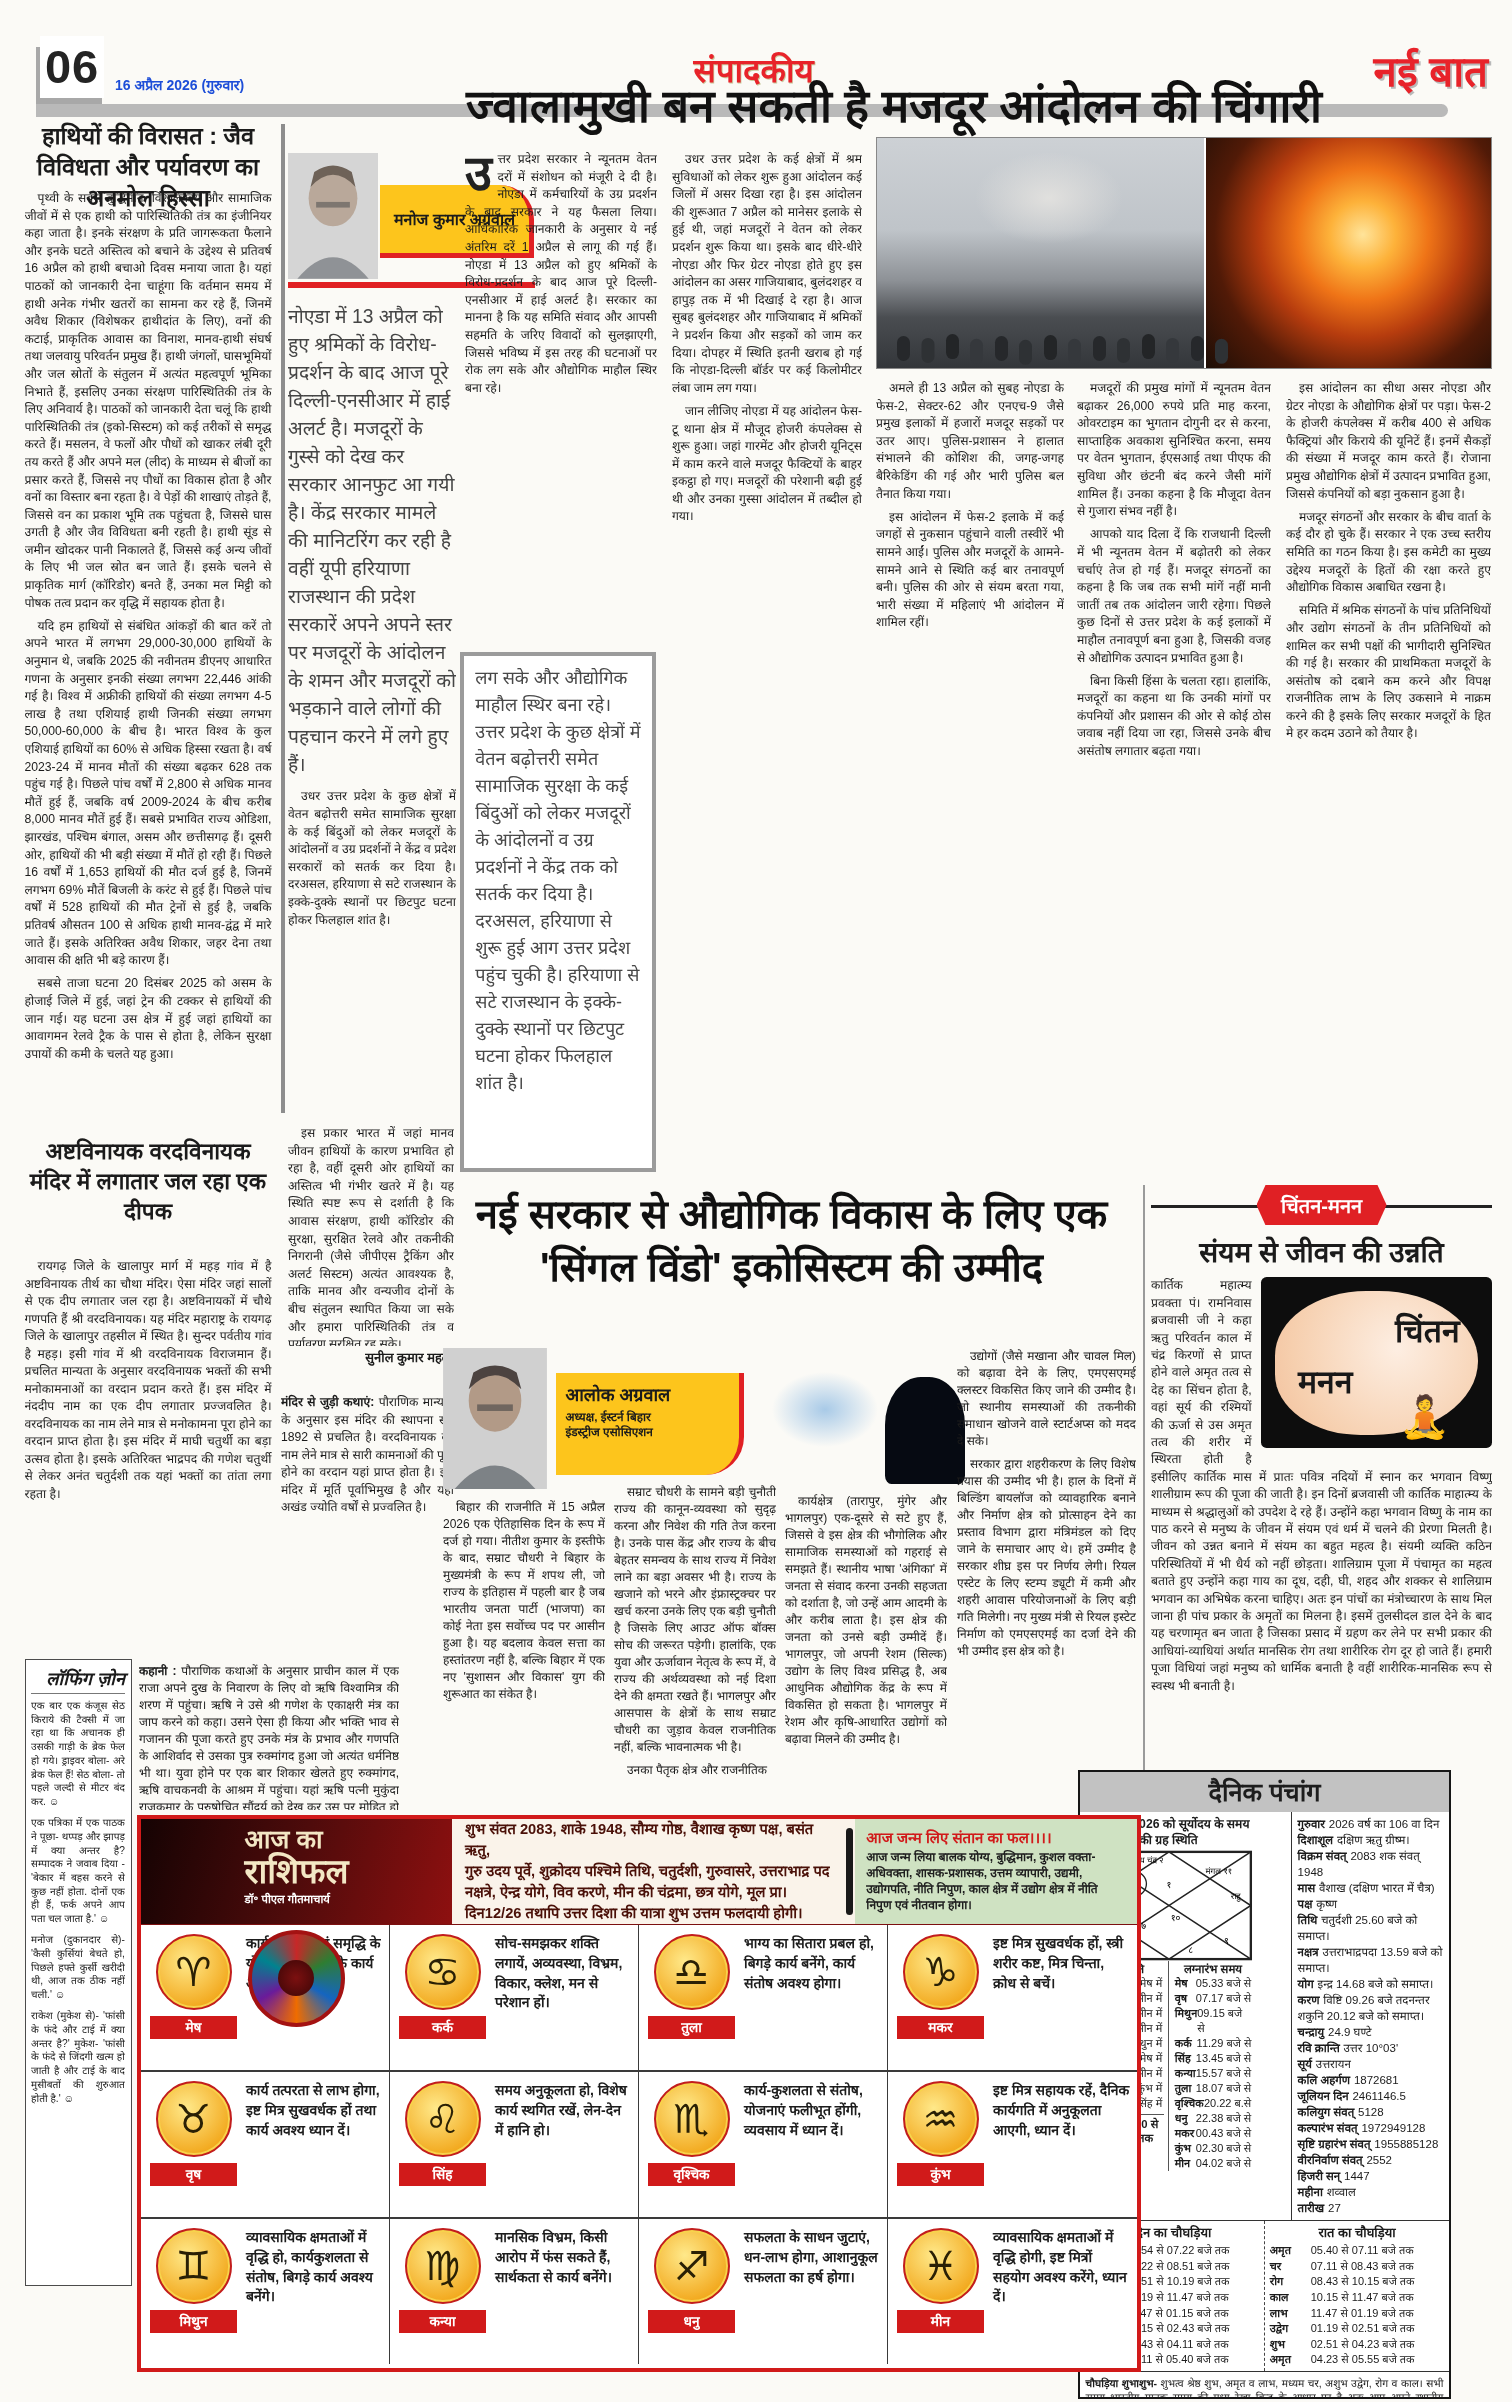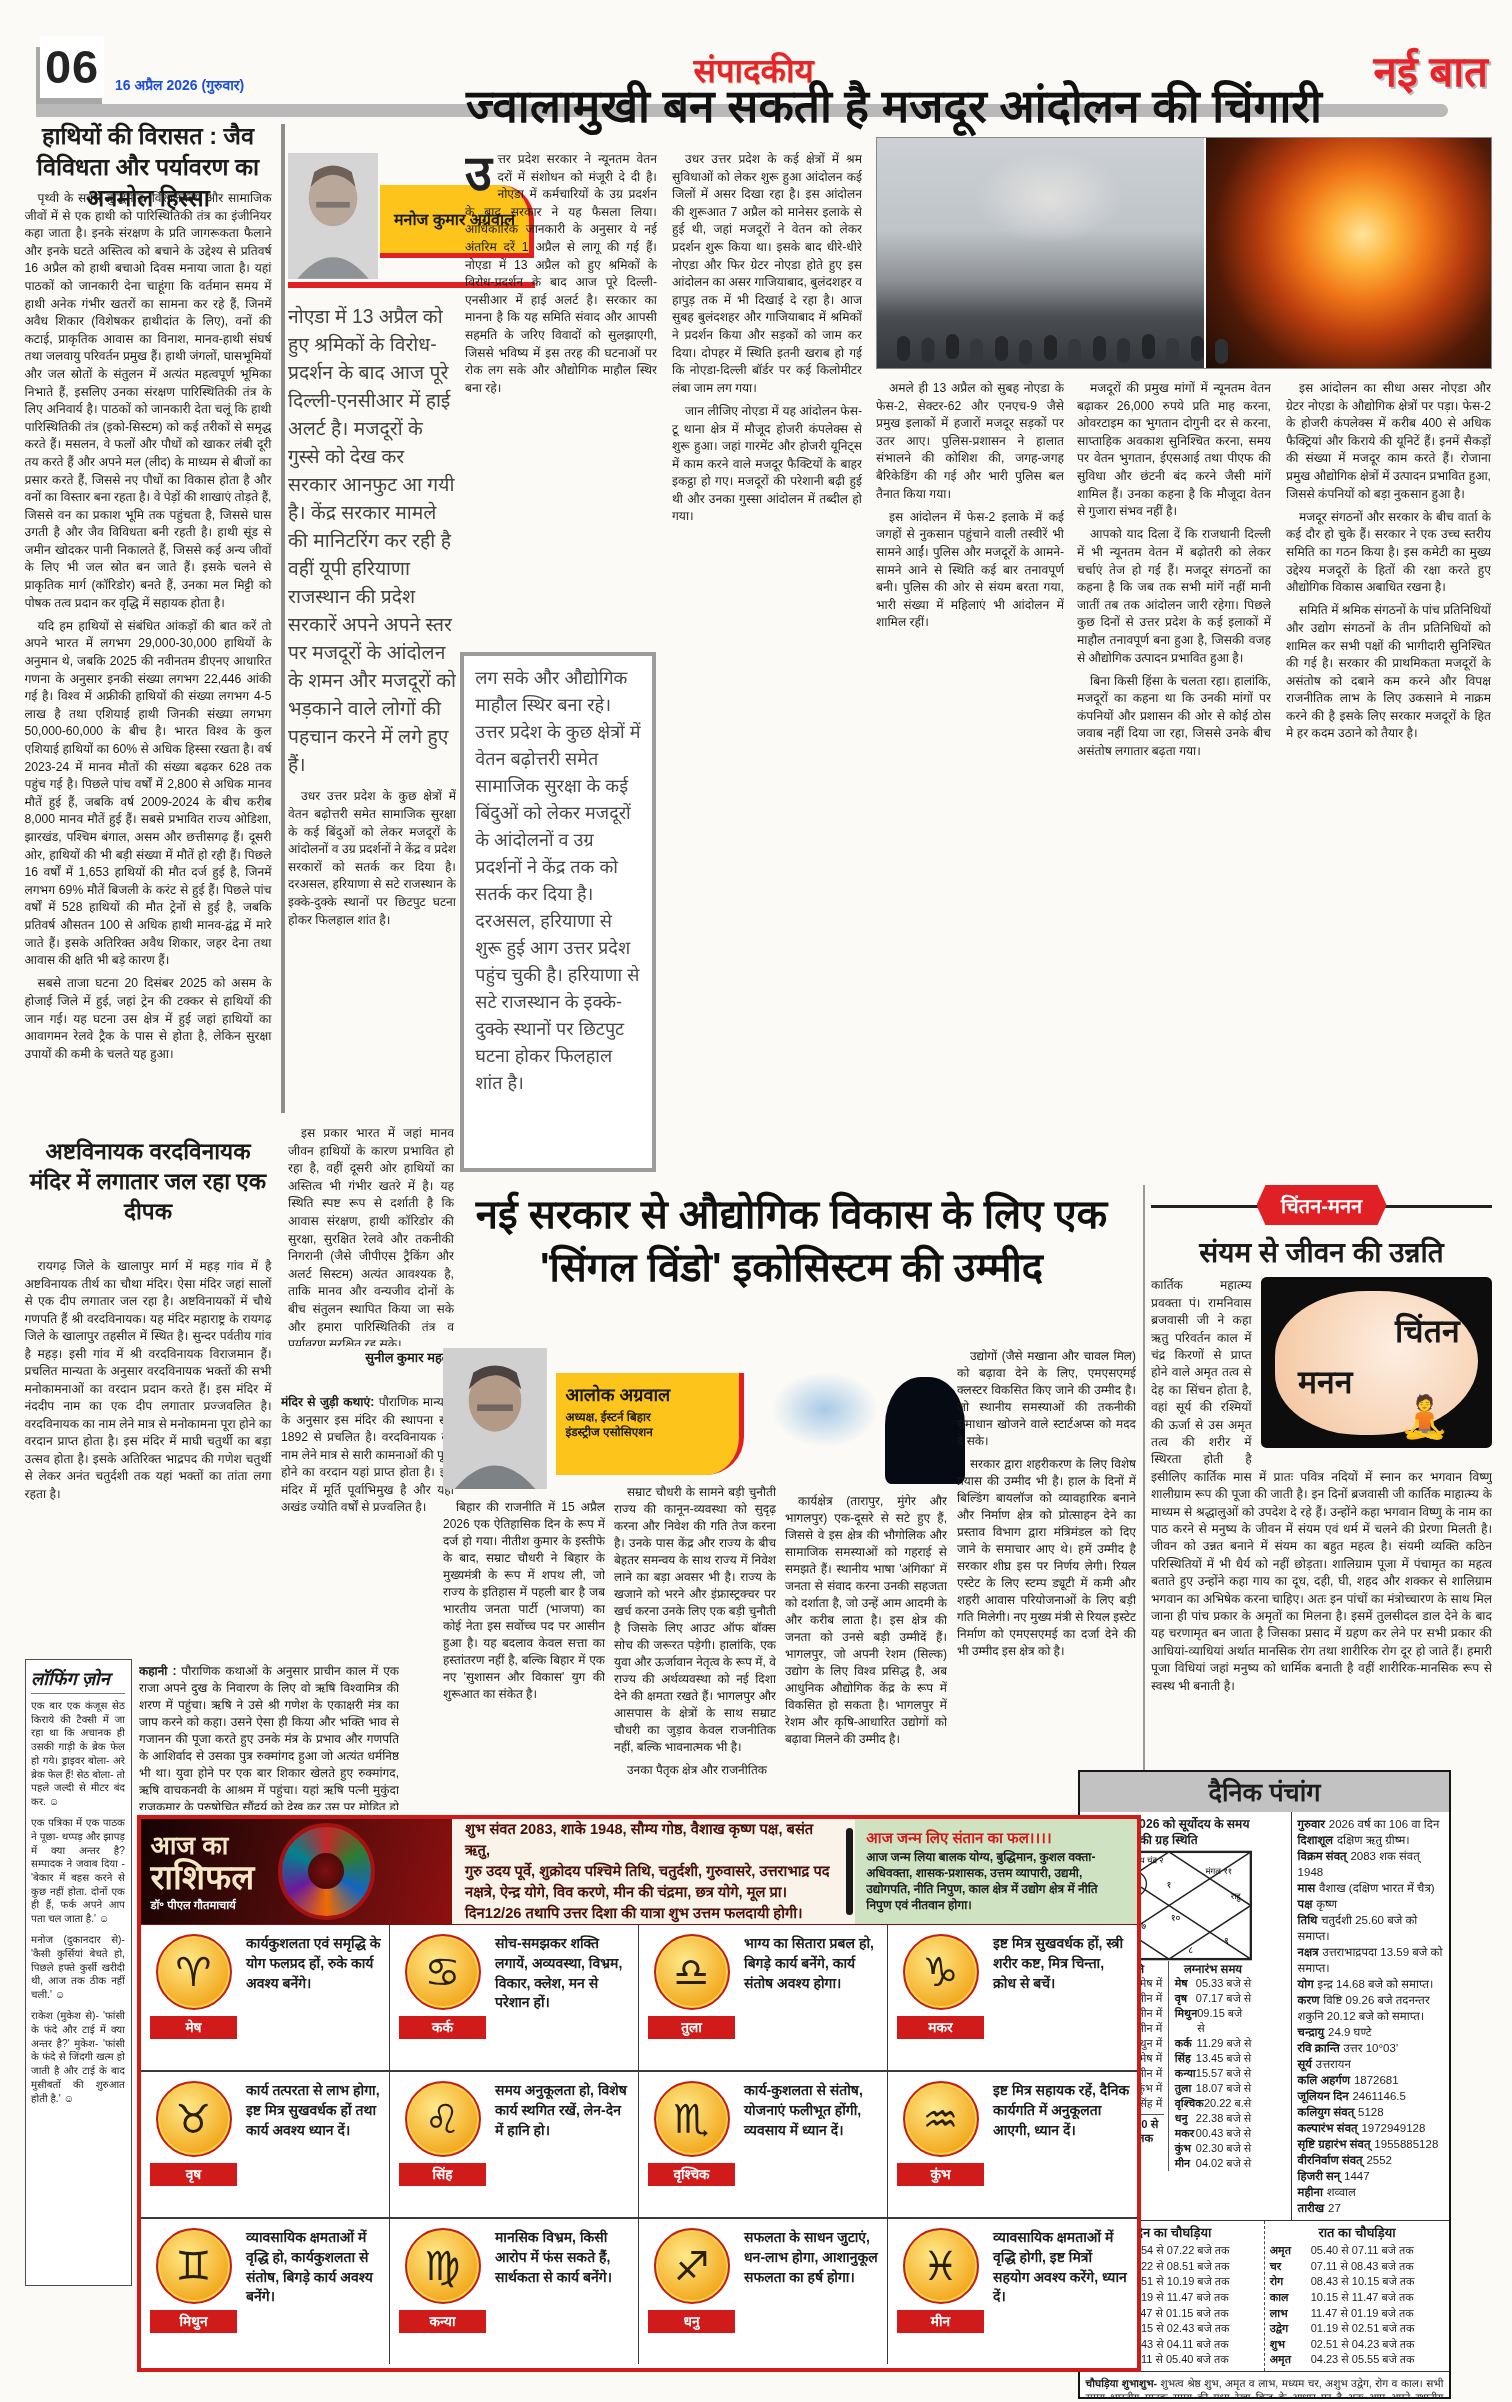--- a/index.html
+++ b/index.html
@@ -55,21 +55,21 @@
   .m-col6{left:1286px;top:380px;width:205px;height:796px;font-size:12.2px;line-height:17.6px;overflow:hidden;}
   
   .tmp-title{left:24.5px;top:1137px;width:247px;font-size:22.6px;line-height:30px;font-weight:900;text-align:center;}
   .tmp-c1{left:24.5px;top:1258px;width:247px;height:394px;font-size:12.2px;line-height:17.5px;overflow:hidden;}
   .tmp-c2{left:281px;top:1394px;width:173px;height:256px;font-size:12.2px;line-height:17.5px;overflow:hidden;}
   .tmp-c3{left:139px;top:1663px;width:260px;height:147px;font-size:12px;line-height:17px;overflow:hidden;}
   .lead-in{font-weight:800;}
   
   .laugh{left:24.5px;top:1659px;width:107px;height:627px;border:1.9px solid #4c4c4c;background:#fff;
          padding:5.6px;box-sizing:border-box;overflow:hidden;}
-  .laugh-title{font-size:18px;font-weight:900;text-align:left;font-style:italic;border-bottom:1.4px solid #777;
+  .laugh-title{font-size:18px;font-weight:900;text-align:right;font-style:italic;border-bottom:1.4px solid #777;
                padding-bottom:3.8px;margin-bottom:4.7px;}
   .laugh p{font-size:10.2px;line-height:13.7px;text-indent:0;margin-bottom:7.5px;text-align:justify;}
   
   .rule-v2{left:1143px;top:1185px;width:1.9px;height:631px;background:#9a9a9a;}
   .win-title{left:443px;top:1188px;width:697px;font-size:40px;line-height:53px;font-weight:900;text-align:center;color:#101010;}
   .w-photo{left:443px;top:1348px;width:104px;height:141px;}
   .w-ybox{left:556px;top:1373px;width:188px;height:102px;background:#fdc51c;border-right:5.6px solid #e02023;
           border-bottom-right-radius:38px;padding:9.4px 9.4px;box-sizing:border-box;}
   .w-ybox .nm{font-size:18px;font-weight:900;margin-bottom:3.8px;}
   .w-ybox .ds{font-size:11.8px;font-weight:600;line-height:15px;}
@@ -118,21 +118,21 @@
   .cho + .cho{border-left:1.9px dashed #444;}
   .cho h5{margin:0 0 1.9px 0;font-size:13px;text-align:center;font-weight:900;}
   .cho .cr{display:flex;font-size:11px;line-height:15.6px;}
   .cho .cr b{width:41px;font-weight:800;}
   .pan-foot{padding:3.8px 5.6px;font-size:10.5px;line-height:14.3px;text-align:justify;}
   .pan-foot .brand{font-weight:800;color:#222;}
   
   .ras{left:137px;top:1815px;width:1004px;height:557px;border:4.7px solid #d11a1a;background:#fff;box-sizing:border-box;overflow:hidden;}
   .ras-hdr{display:flex;height:105px;background:#faf3ea;border-bottom:1.9px solid #7c1010;}
   .ras-title{width:311px;background:linear-gradient(105deg,#150303,#4e0b0b 50%,#8e1010);display:flex;align-items:center;
-             padding:5.6px 9.4px;box-sizing:border-box;gap:24px;}
+             padding:5.6px 9.4px;box-sizing:border-box;gap:24px;flex-direction:column;}
   .ras-title .tt{color:#f3e7c5;}
   .ras-title .tt .a{font-size:25.4px;font-weight:900;line-height:28px;}
   .ras-title .tt .b{font-size:34px;font-weight:900;line-height:36px;}
   .ras-title .tt .c{font-size:11.3px;font-weight:700;color:#fff;margin-top:2.8px;}
   .wheel{width:89px;height:89px;border-radius:50%;border:4.7px solid #a41212;
          background:conic-gradient(#c62828,#2e7d32,#1565c0,#ef6c00,#6a1b9a,#00838f,#c62828);position:relative;flex:none;}
   .wheel:after{content:"";position:absolute;left:26px;top:26px;width:36px;height:36px;border-radius:50%;
                background:radial-gradient(#7c1010,#3a0606);}
   .ras-mid{flex:1;padding:7.5px 13px;display:flex;flex-direction:column;justify-content:center;}
   .ras-mid div{font-size:14.7px;line-height:21px;font-weight:800;color:#4a1008;}

